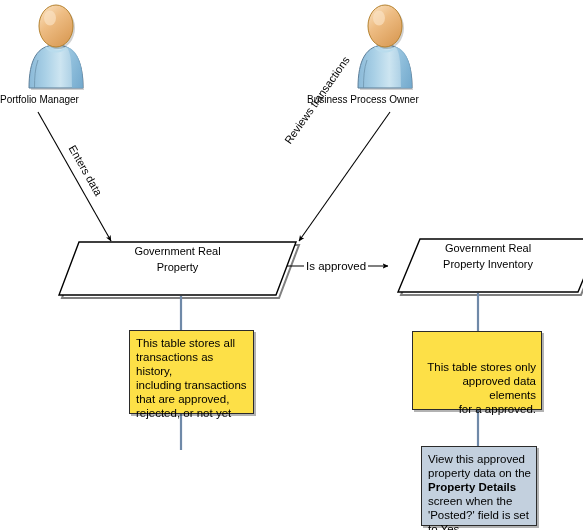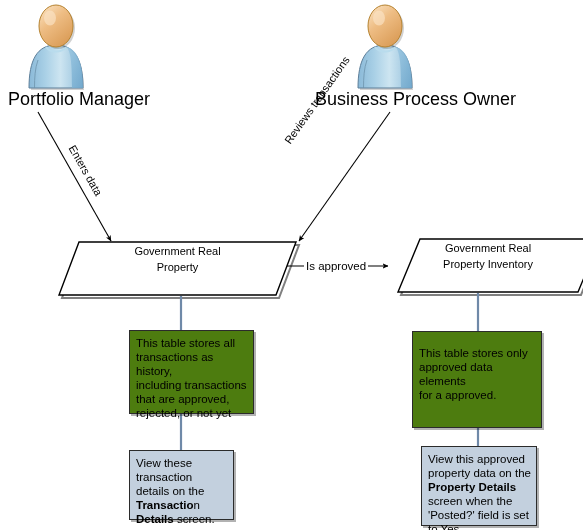--- a/index.html
+++ b/index.html
@@ -23,25 +23,24 @@
   svg.layer {
     position: absolute;
     left: 0;
     top: 0;
     width: 583px;
     height: 530px;
     overflow: visible;
   }
   .actor-label {
     position: absolute;
-    font-size: 18px;
+    font-size: 10px;
     line-height: 15px;
     color: #000;
     white-space: nowrap;
-    padding-left: 8px;
   }
 
   
   .shape-text {
     position: absolute;
     font-size: 11px;
     line-height: 16px;
     text-align: center;
     color: #000;
   }
@@ -50,21 +49,21 @@
   .note {
     position: absolute;
     box-sizing: border-box;
     border: 1px solid #2b2b2b;
     font-size: 11.5px;
     line-height: 14px;
     color: #000;
     padding: 5px 5px 4px 6px;
     box-shadow: 2px 2px 0 rgba(0,0,0,0.30);
   }
-  .note.green { background: #4d7c0f; }
+  .note.green { background: #fde047; }
   .note.blue  { background: #c3d0de; }
   .note b { font-weight: bold; }
 
   
   .edge-label {
     position: absolute;
     font-size: 11px;
     line-height: 12px;
     color: #000;
     white-space: nowrap;
@@ -173,27 +172,24 @@
   <div class="edge-label flat" style="left:304px; top:260px;">Is approved</div>
 
   <div class="note green" style="left:129px; top:330px; width:125px; height:84px;">
     <div>This table stores all</div>
     <div>transactions as history,</div>
     <div>including transactions</div>
     <div>that are approved,</div>
     <div>rejected, or not yet</div>
   </div>
 
-  <div class="note green" style="left:412px; top:331px; width:130px; height:97px; padding-top:14px;">
+  <div class="note green" style="left:412px; top:331px; width:130px; height:79px; padding-top:28px;text-align:right;">
     <div>This table stores only</div>
     <div>approved data elements</div>
     <div>for a approved.</div>
   </div>
 
-  <div class="note blue" style="left:129px; top:450px; width:105px; height:70px;">
-    <span>View these transaction details on the </span><b>Transactio</b><span>n </span><b>Details</b><span> screen.</span>
-  </div>
 
   <div class="note blue" style="left:421px; top:446px; width:116px; height:80px;">
     <span>View this approved property data on the </span><b>Property Details</b><span> screen when the 'Posted?' field is set to Yes.</span>
   </div>
 
 </div>
 
 </body></html>

